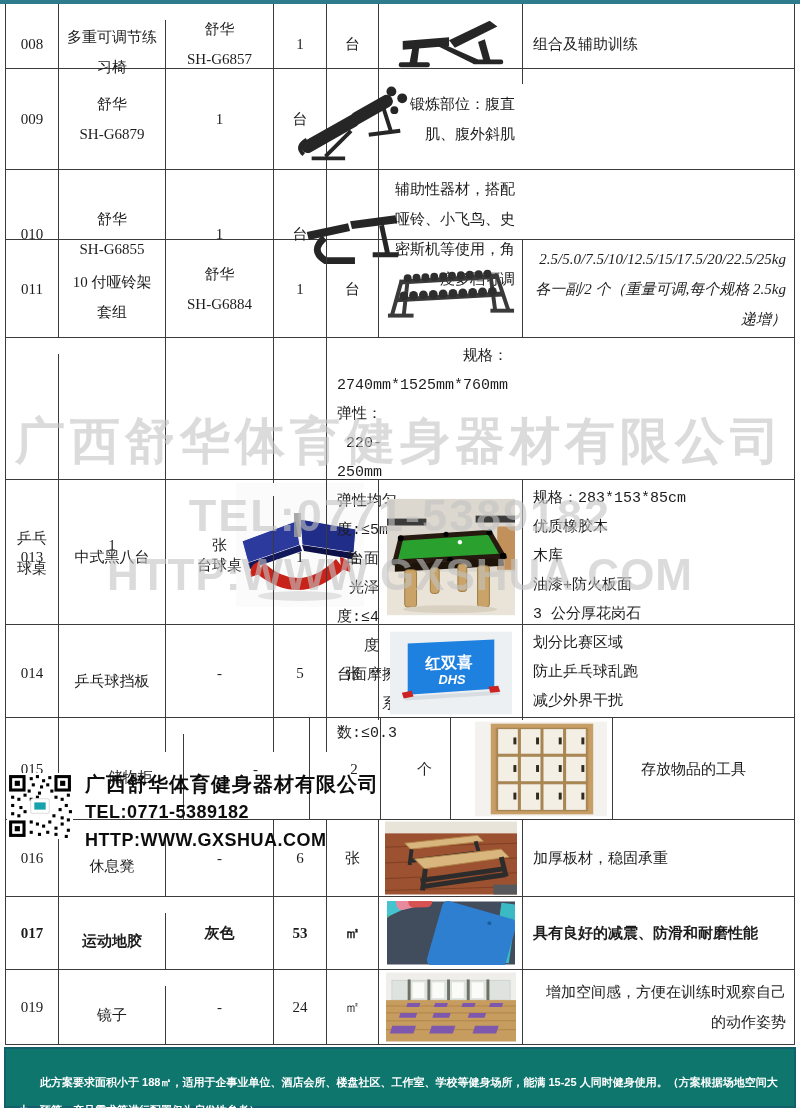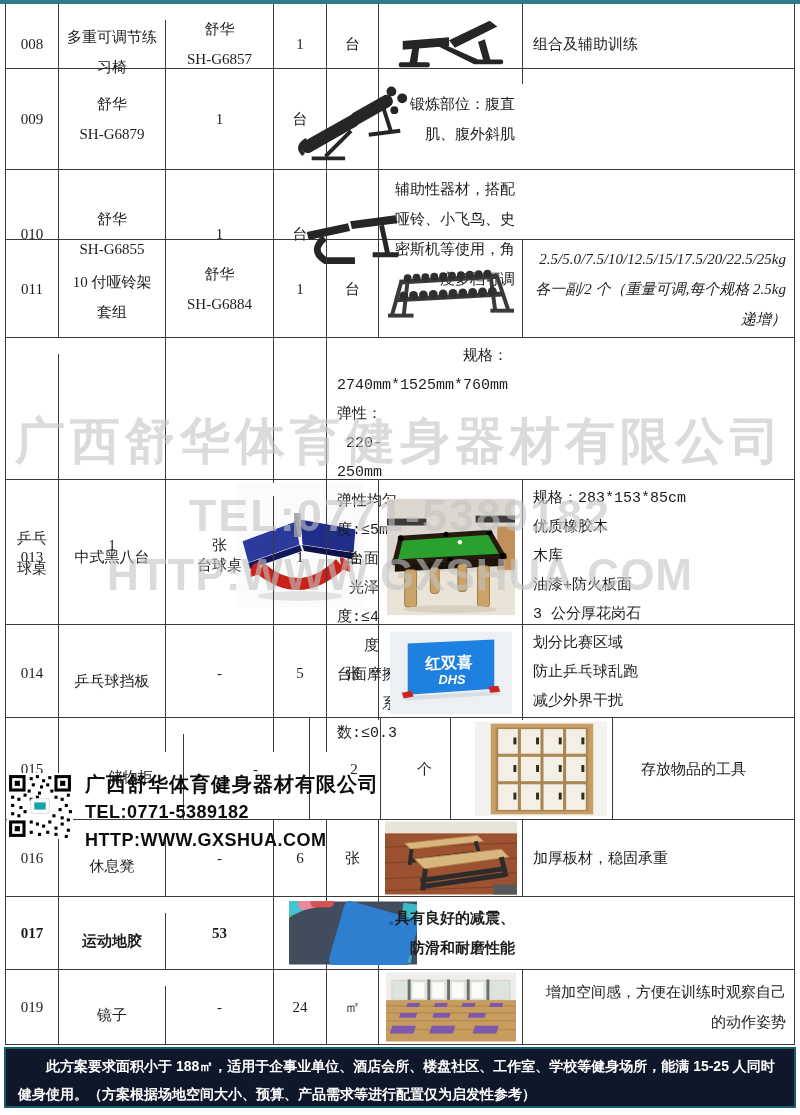--- a/index.html
+++ b/index.html
@@ -31,24 +31,24 @@
   .wm-co{top:408px;font-size:50px;letter-spacing:5px;}
   .wm-tel{top:490px;font-size:45px;letter-spacing:2px;}
   .wm-url{top:550px;font-size:44px;letter-spacing:1px;}
   .overlay{position:absolute;left:7px;top:770px;z-index:4;display:flex;align-items:flex-start;
       font-family:"Liberation Sans","DejaVu Sans",sans-serif;color:#0d0d0d;}
   .overlay .txt{margin-left:12px;padding-top:2px;}
   .ov-co{font-size:20px;font-weight:bold;letter-spacing:1px;line-height:24px;}
   .ov-tel{font-size:18px;font-weight:bold;line-height:22px;margin-top:5px;letter-spacing:.5px;}
   .ov-url{font-size:18px;font-weight:bold;line-height:22px;margin-top:6px;letter-spacing:.5px;}
   .footer{position:absolute;left:4px;top:1047px;width:792px;height:61px;box-sizing:border-box;
-      background:#0f172a;border:2px solid #135f6b;z-index:2;
+      background:#0f766e;border:2px solid #135f6b;z-index:2;
       font-family:"Liberation Sans","DejaVu Sans",sans-serif;
-      color:#fff;font-weight:bold;font-size:14px;line-height:28px;
-      padding:3px 12px 0 12px;}
+      color:#fff;font-weight:bold;font-size:11px;line-height:28px;
+      padding:19px 12px 0 12px;}
   .footer .ft{text-indent:2em;}
   svg{display:block;}
 </style>
 </head>
 <body>
 
 <div class="topbar"></div>
 
 <div class="tbl">
 
@@ -346,20 +346,21 @@
       </svg>
     </div>
     <div class="c desc">
         <div class="para">加厚板材，稳固承重</div>
       </div>
   </div>
 
   <div class="row" style="height:73px;font-weight:bold;">
     <div class="c">017</div>
     <div class="c name">运动地胶</div>
+    <div class="c">灰色</div>
     <div class="c">53</div>
     <div class="c">㎡</div>
     <div class="c img">
       <svg width="128" height="64" viewBox="0 0 130 64">
         <rect width="130" height="64" fill="#414c5c"></rect>
         <g>
           <rect x="24" y="-56" width="24" height="62" ry="5" fill="#ded84e" transform="rotate(-78 34 64)"></rect>
           <rect x="24" y="-56" width="24" height="62" ry="5" fill="#c9b584" transform="rotate(-63 34 64)"></rect>
           <rect x="24" y="-56" width="24" height="62" ry="5" fill="#9aa2a8" transform="rotate(-49 34 64)"></rect>
           <rect x="24" y="-56" width="24" height="62" ry="5" fill="#49b889" transform="rotate(-37 34 64)"></rect>

